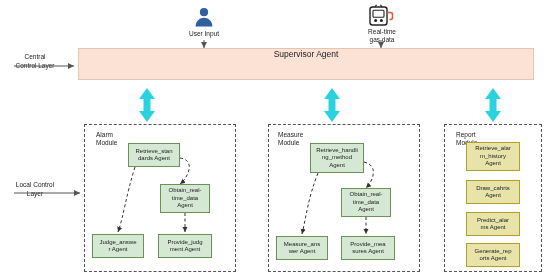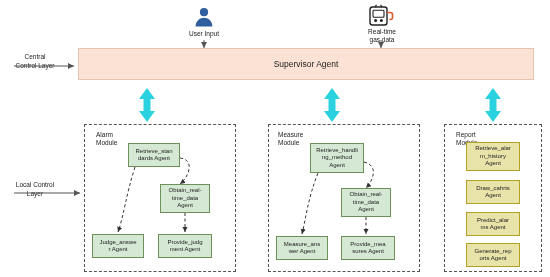--- a/index.html
+++ b/index.html
@@ -15,21 +15,21 @@
   .abs{position:absolute;box-sizing:border-box;}
 
   
   .layer-label{
     font-size:6.5px;line-height:9px;text-align:center;color:#222;
   }
 
   
   .supervisor{
     background:#fbe2d5;border:1px solid #e8c3b0;
-    display:flex;align-items:center;justify-content:center;
+    display:flex;justify-content:center;
     font-size:8.5px;color:#222;
   }
 
   
   .module{
     border:1px dashed #555;background:#ffffff;
   }
   .module-title{
     position:absolute;font-size:6.5px;line-height:8px;color:#222;
   }

